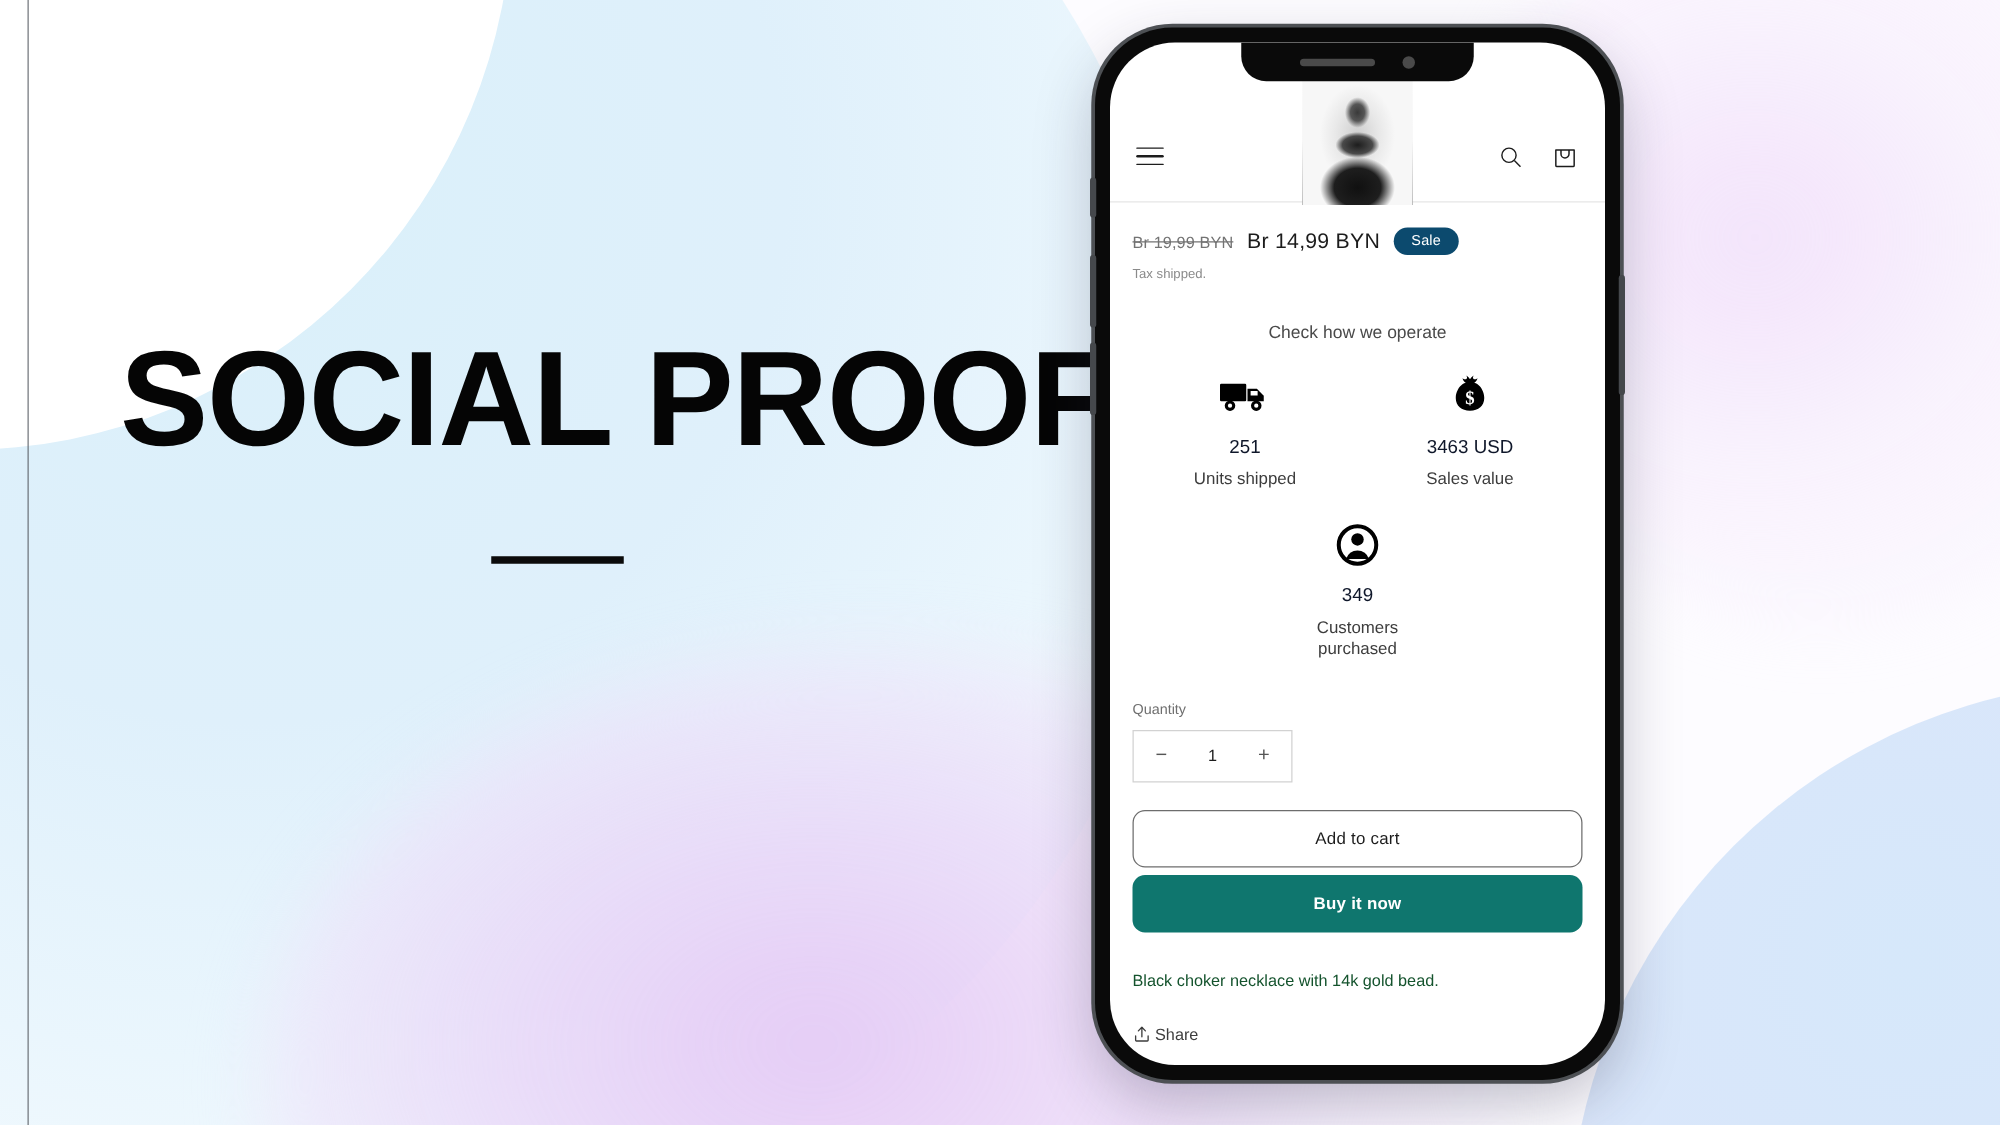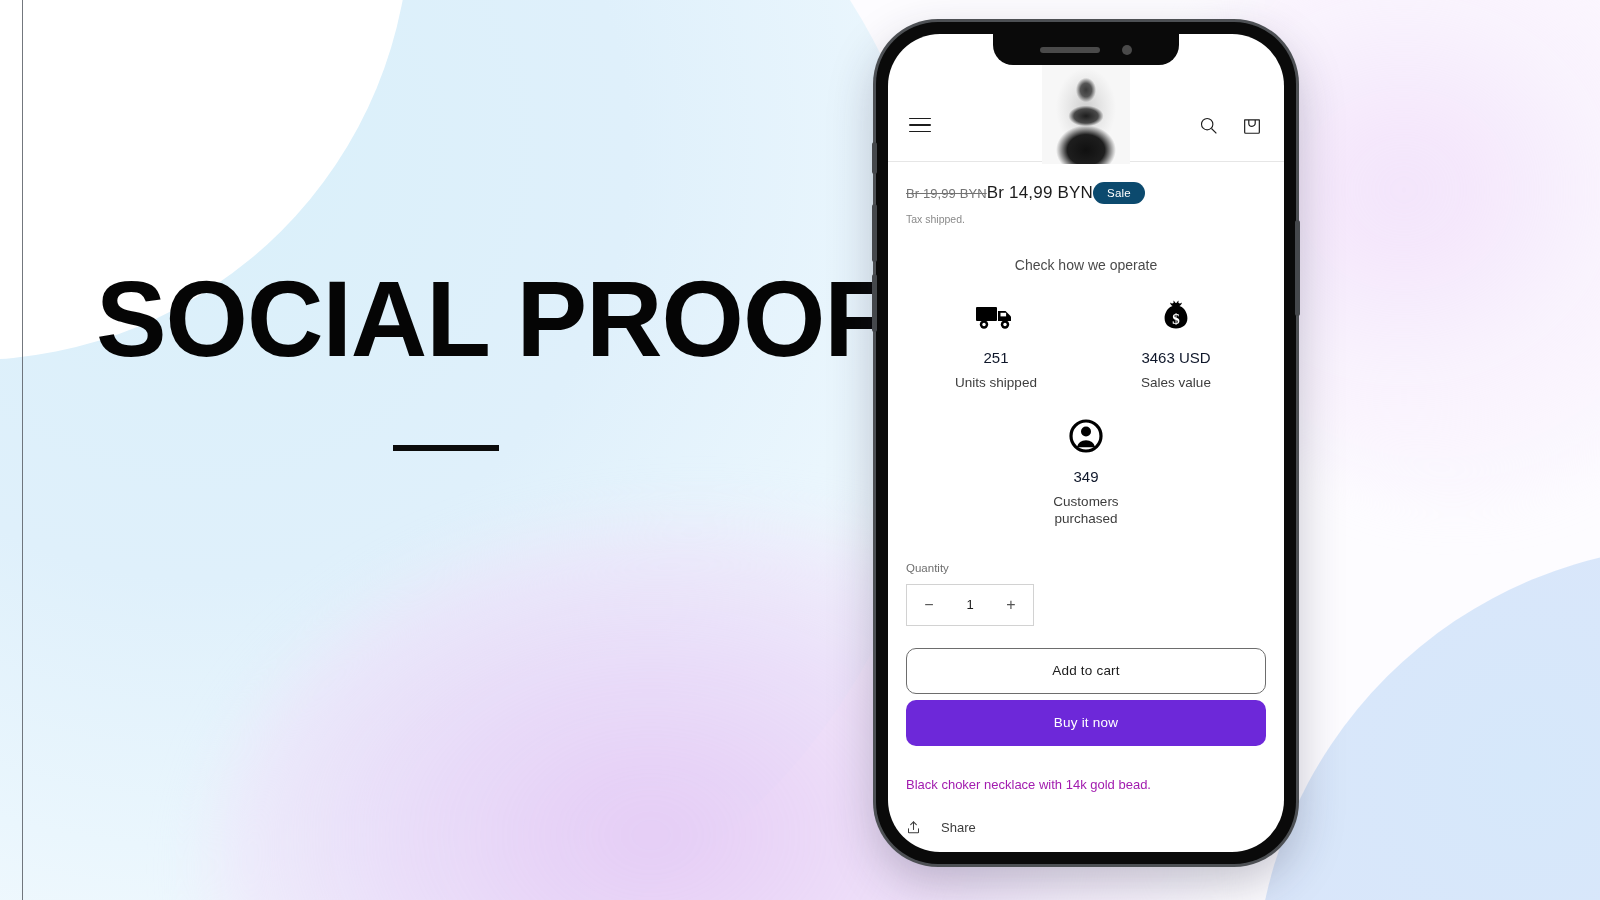--- a/index.html
+++ b/index.html
@@ -158,21 +158,21 @@
       radial-gradient(ellipse 34px 28px at 50% 86%, #101010 0%, #1e1e1e 55%, rgba(30,30,30,0) 88%),
       radial-gradient(ellipse 30px 40px at 50% 44%, #cfcfcf 0%, #e8e8e8 58%, #f7f7f7 100%),
       linear-gradient(180deg, #fafafa 0%, #f2f2f2 48%, #0f0f0f 100%);
     background-repeat: no-repeat;
   }
 
   
   .body-pad { padding: 0 18px; }
 
   .price-row {
-    display: flex; align-items: center; 
+    display: flex; align-items: center; gap: 11px;
     padding-top: 20px;
   }
   .price-old { font-size: 13px; color: #737373; text-decoration: line-through; letter-spacing: .1px; }
   .price-new { font-size: 17px; color: #1c1c1c; letter-spacing: .2px; }
   .sale-badge {
     font-size: 11.5px; color: #ffffff;
     background: #0c4a6e;
     border-radius: 14px;
     padding: 5px 14px;
     letter-spacing: .2px;
@@ -212,25 +212,25 @@
 
   
   .btn-cart, .btn-buy {
     display: flex; align-items: center; justify-content: center;
     height: 46px;
     font-size: 13.5px;
     letter-spacing: .2px;
     border-radius: 10px;
   }
   .btn-cart { margin-top: 22px; border: 1px solid #6d6d6d; color: #1c1c1c; background: #fff; }
-  .btn-buy  { margin-top: 6px; background: #6d28d9; color: #ffffff; }
-
-  .desc { font-size: 13px; color: #a21caf; margin-top: 30px; line-height: 1.4; }
-
-  .share-row { display: flex; align-items: center; gap: 20px; margin-top: 26px; }
+  .btn-buy  { margin-top: 6px; background: #0f766e; color: #ffffff; font-weight: bold; }
+
+  .desc { font-size: 13px; color: #14532d; margin-top: 30px; line-height: 1.4; }
+
+  .share-row { display: flex; align-items: center; gap: 3px; margin-top: 26px; }
   .share-label { font-size: 13px; color: #3d3d3d; }
 </style>
 </head>
 <body>
 
 <div id="stage">
 
   <div class="blob blob-top-left"></div>
   <div class="blob blob-bottom-right"></div>
   <div class="blob blob-white-corner"></div>

